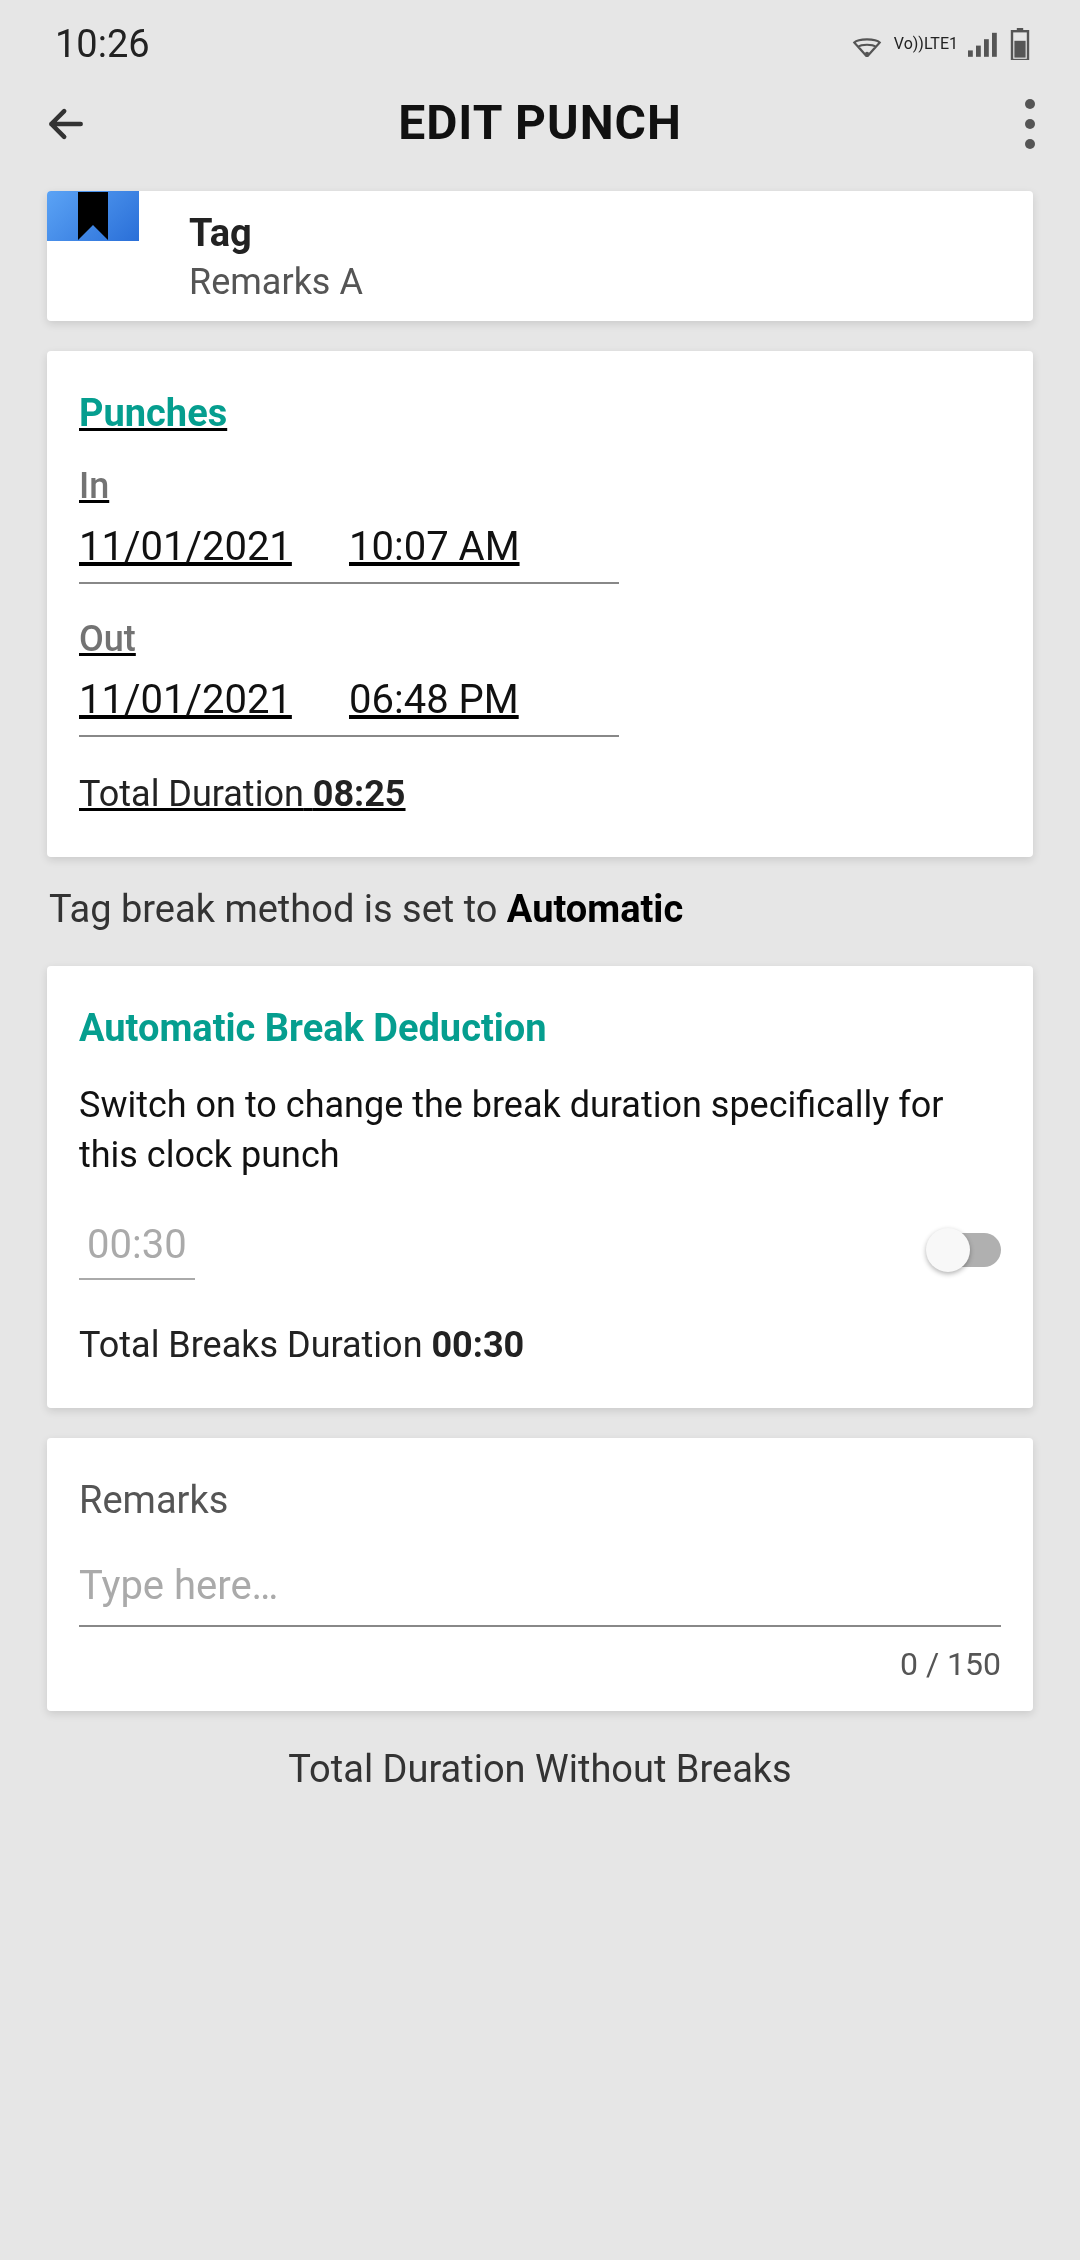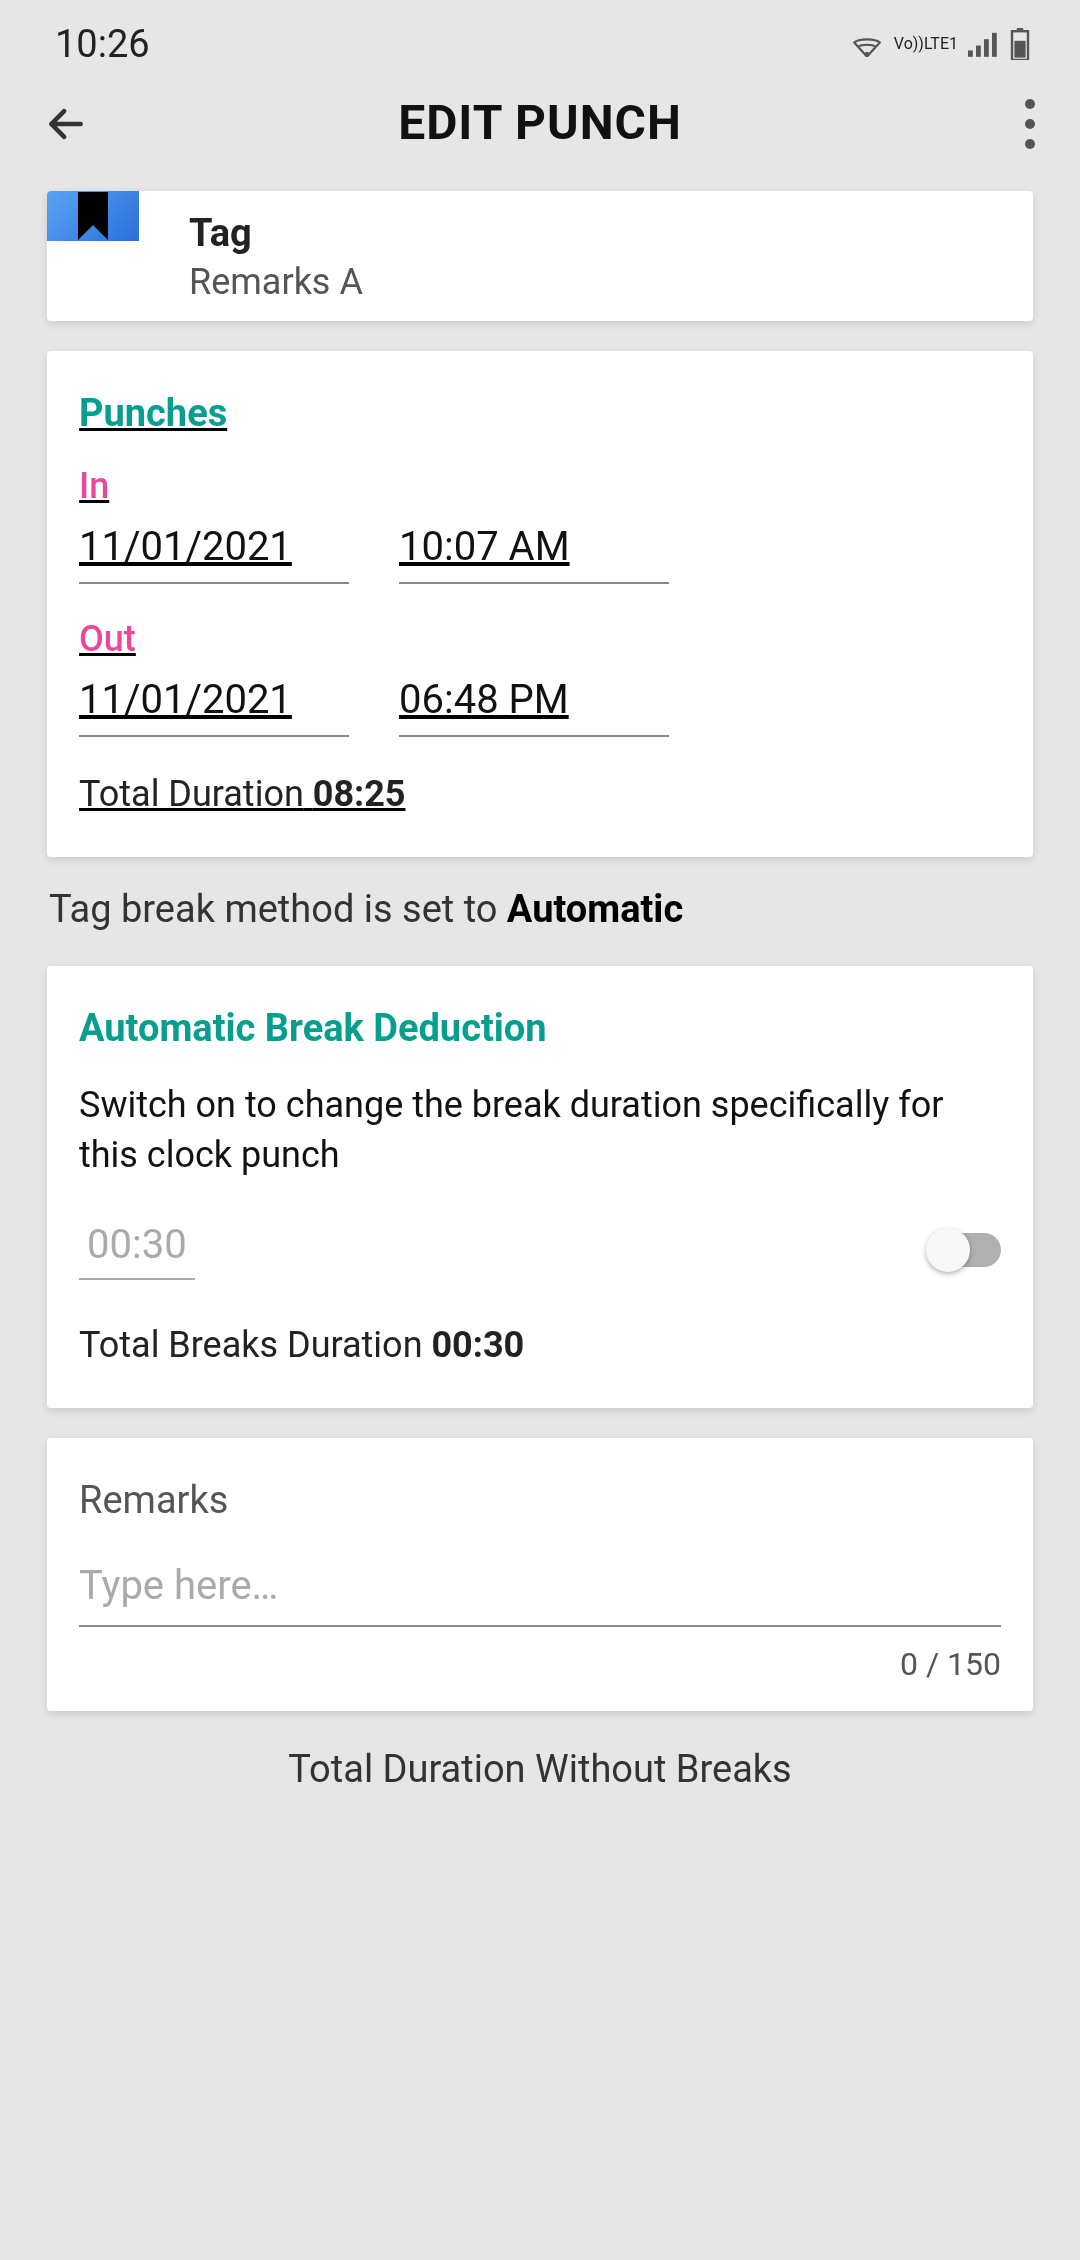--- a/index.html
+++ b/index.html
@@ -132,26 +132,25 @@
     }
     .section-title {
       font-size: 38px;
       font-weight: 700;
       color: #059e8f;
       margin-bottom: 30px;
     }
     .field-label {
       font-size: 36px;
       font-weight: 500;
-      color: #ec4899;
+      color: #737373;
       margin-bottom: 16px;
     }
     .date-time-row {
       display: flex;
-      gap: 50px;
       margin-bottom: 34px;
     }
     .date-field, .time-field {
       font-size: 40px;
       color: #111;
       border-bottom: 2px solid #888;
       padding-bottom: 12px;
     }
     .date-field {
       flex: 0 0 270px;

